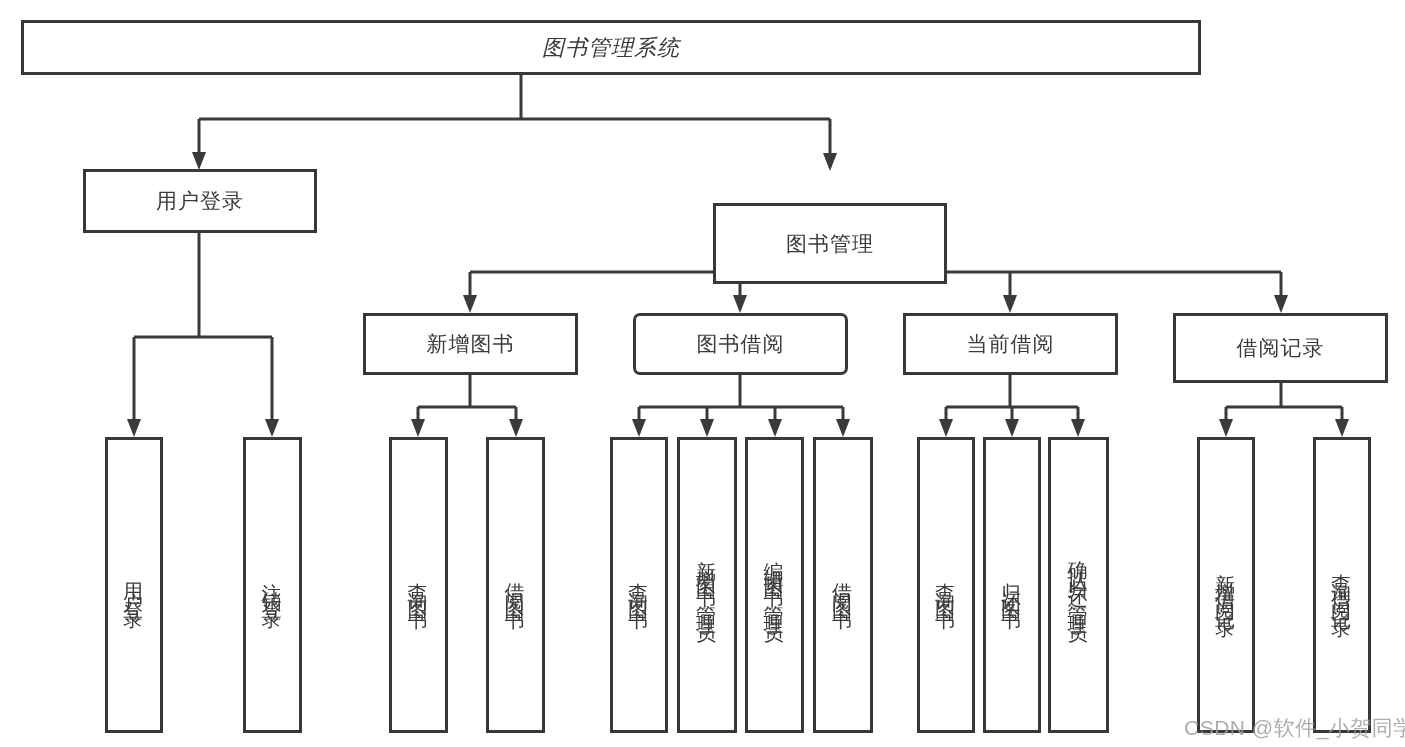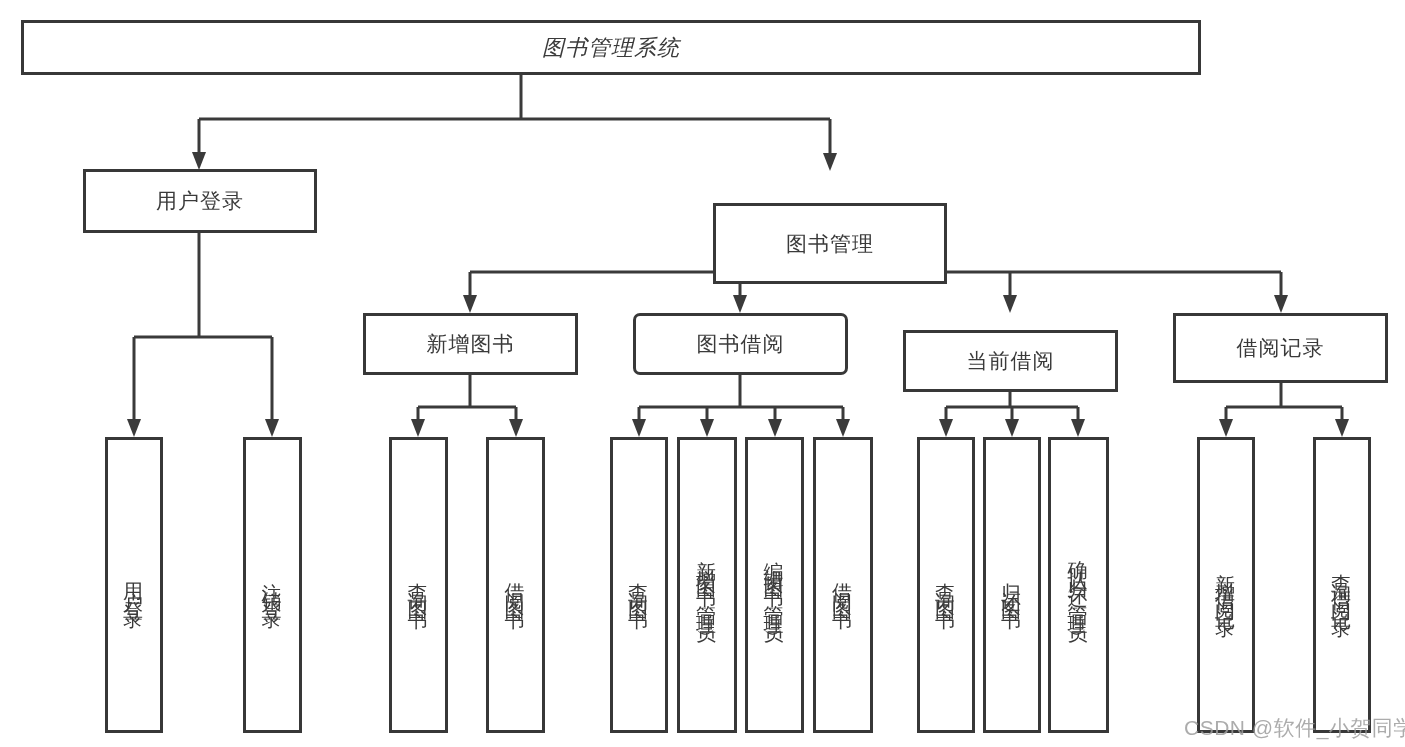--- a/index.html
+++ b/index.html
@@ -97,21 +97,21 @@
   <div class="node h" style="left:713px; top:176px; width:234px; height:81px;margin-top:27px;">
     <span>图书管理</span>
   </div>
 
   <div class="node h" style="left:363px; top:313px; width:215px; height:62px;">
     <span>新增图书</span>
   </div>
   <div class="node h" style="left:633px; top:313px; width:215px; height:62px;border-radius:7px;">
     <span>图书借阅</span>
   </div>
-  <div class="node h" style="left:903px; top:330px; width:215px; height:62px;">
+  <div class="node h" style="left:903px; top:313px; width:215px; height:62px;">
     <span>当前借阅</span>
   </div>
   <div class="node h" style="left:1173px; top:313px; width:215px; height:70px;">
     <span>借阅记录</span>
   </div>
 
   <div class="node v" style="left:105px; top:437px; width:58px; height:296px;">
     <span>用户登录</span>
   </div>
   <div class="node v" style="left:243px; top:437px; width:59px; height:296px;">

